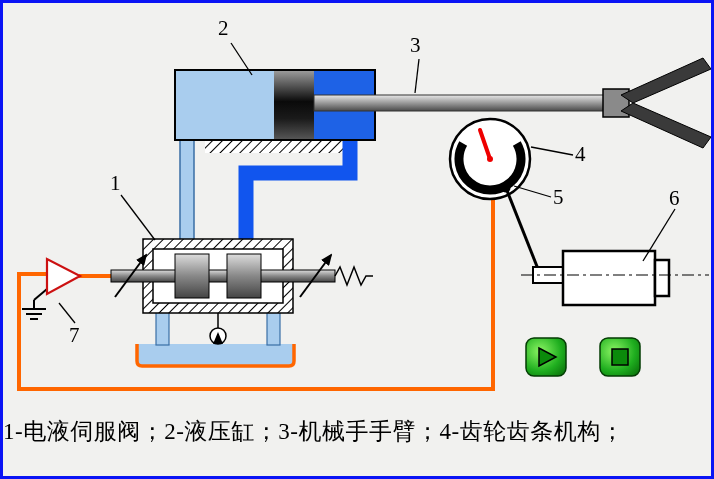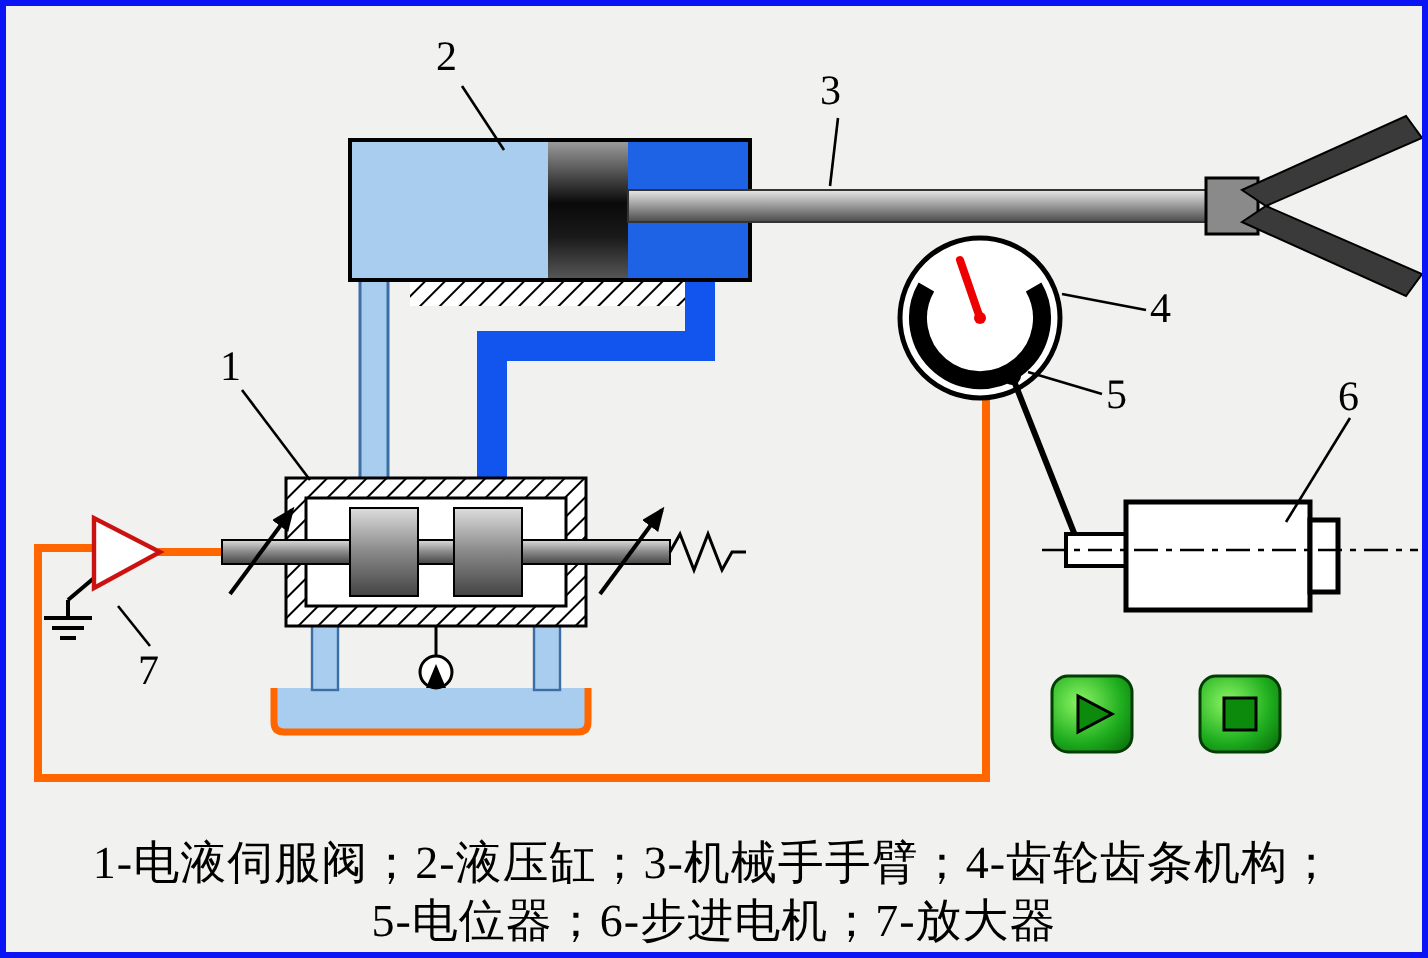--- a/index.html
+++ b/index.html
@@ -4,21 +4,21 @@
 <style>
   html,body{margin:0;padding:0;background:#fff;}
   #stage{
     position:relative;width:714px;height:479px;box-sizing:border-box;
     background:#f1f1ef;border:3px solid #0a14f5;overflow:hidden;
     font-family:"Liberation Serif","DejaVu Serif",serif;
   }
   #schematic{position:absolute;left:0;top:0;}
   .num{position:absolute;font-size:21px;color:#000;line-height:1;font-family:"Liberation Serif",serif;}
   #caption{
-    position:absolute;left:0;right:0;top:414px;text-align:center;color:#000;
+    position:absolute;left:0;right:0;top:414px;text-align:left;color:#000;
     font-size:23px;line-height:29px;letter-spacing:0.5px;
   }
 </style>
 </head>
 <body>
 
 <div id="stage">
 
   <svg id="schematic" width="708" height="473" viewBox="0 0 708 473">
     <defs>
@@ -152,16 +152,15 @@
   <div class="num" style="left:107px;top:170px">1</div>
   <div class="num" style="left:215px;top:15px">2</div>
   <div class="num" style="left:407px;top:32px">3</div>
   <div class="num" style="left:572px;top:141px">4</div>
   <div class="num" style="left:550px;top:184px">5</div>
   <div class="num" style="left:666px;top:185px">6</div>
   <div class="num" style="left:66px;top:322px">7</div>
 
   <div id="caption">
     <div>1-电液伺服阀；2-液压缸；3-机械手手臂；4-齿轮齿条机构；</div>
-    <div>5-电位器；6-步进电机；7-放大器</div>
   </div>
 
 </div>
 
 </body></html>

